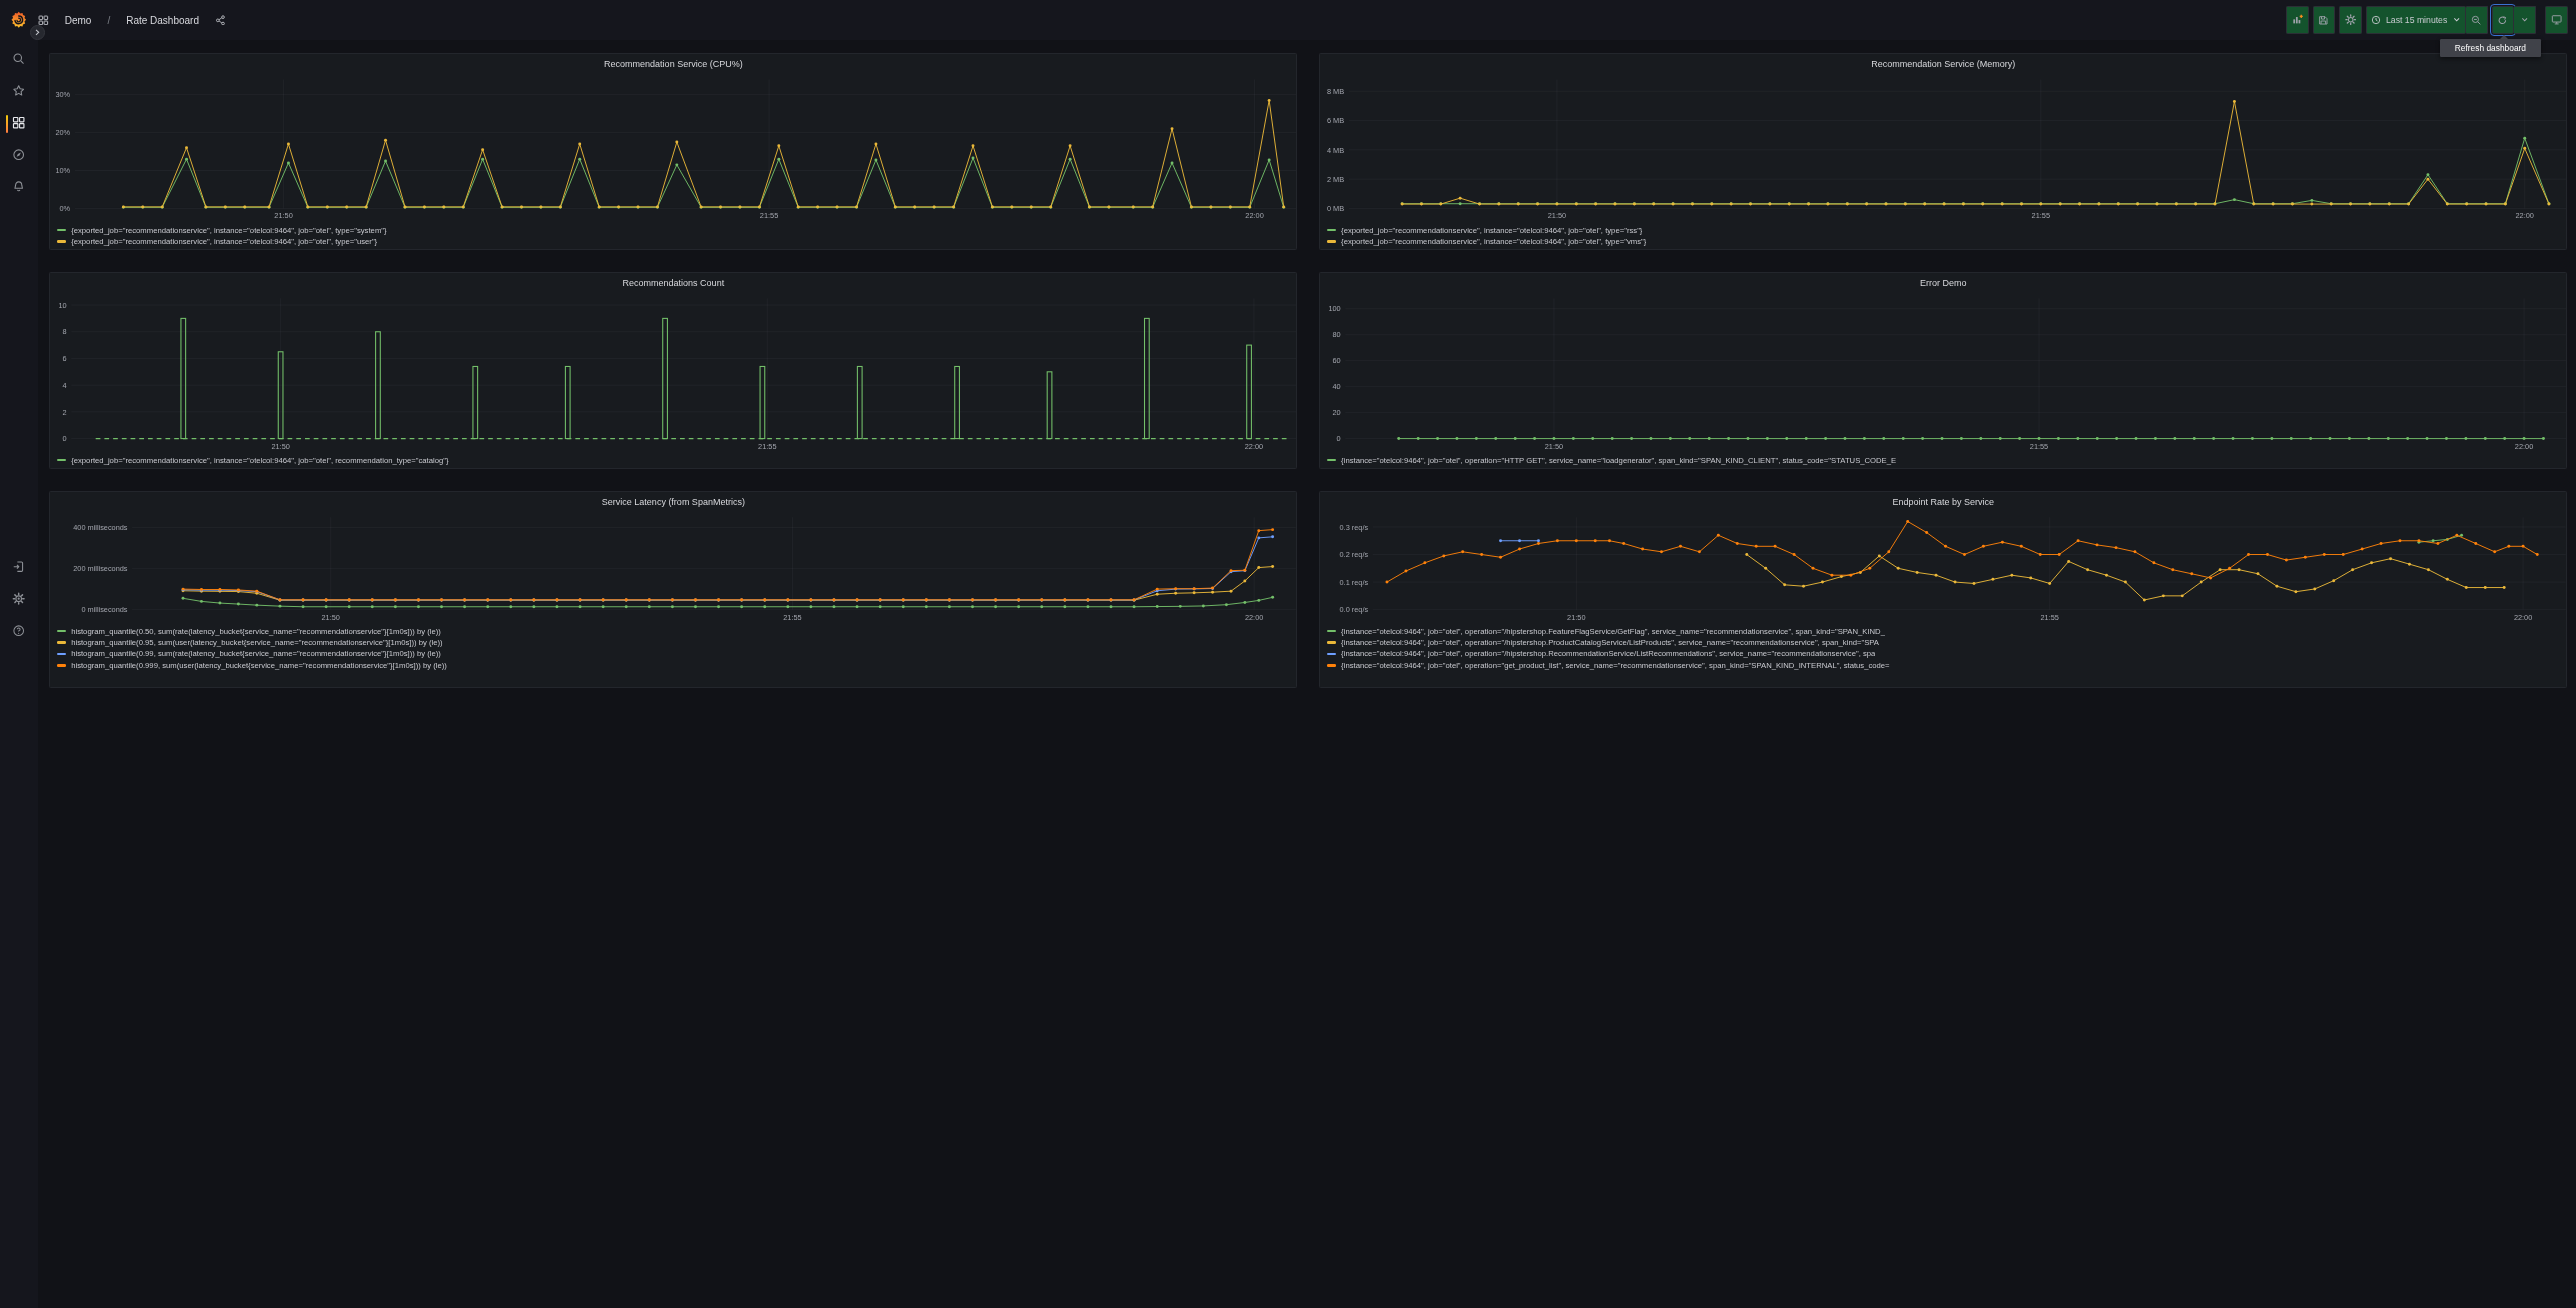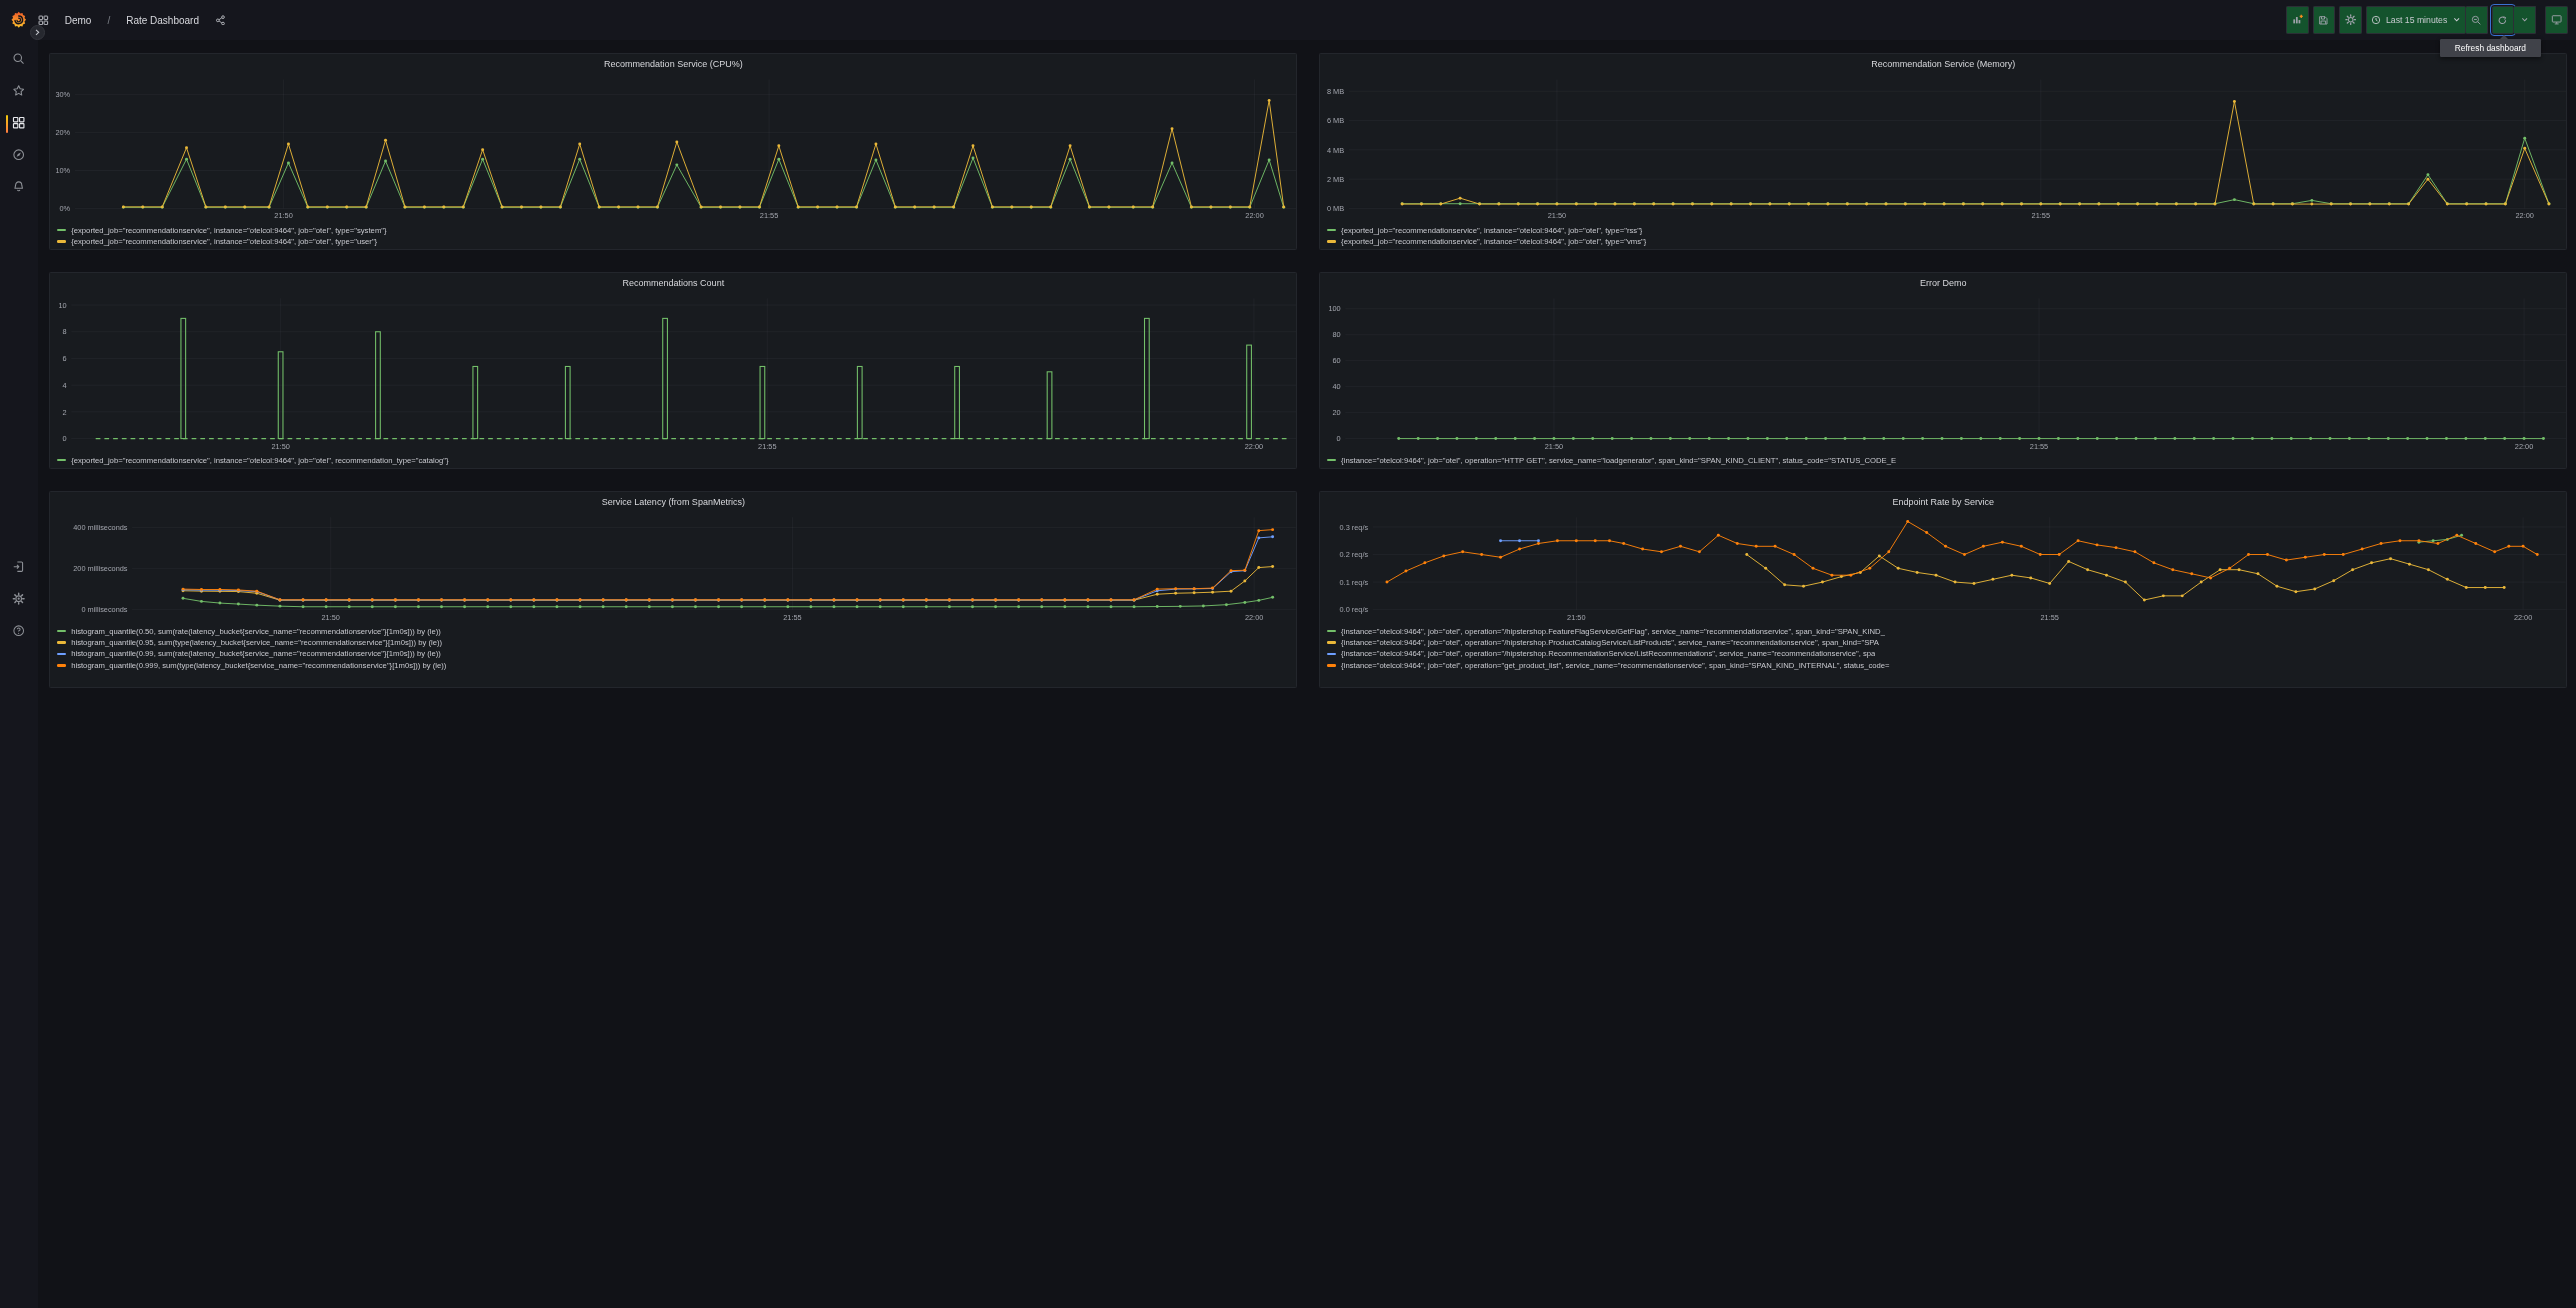--- a/index.html
+++ b/index.html
@@ -928,29 +928,29 @@
             <circle cx="1803.8" cy="27.9" r="2.2" fill="#ff820a"></circle>
             <circle cx="1824.5" cy="26.4" r="2.2" fill="#ff820a"></circle>
           </svg></div>
       <div class="legend">
           <div class="legend-item">
             <span class="legend-swatch" style="background: rgb(115, 191, 105);"></span>
             <span class="legend-label">histogram_quantile(0.50, sum(rate(latency_bucket{service_name="recommendationservice"}[1m0s])) by (le))</span>
           </div>
           <div class="legend-item">
             <span class="legend-swatch" style="background: rgb(234, 184, 57);"></span>
-            <span class="legend-label">histogram_quantile(0.95, sum(type(latency_bucket{service_name="recommendationservice"}[1m0s])) by (le))</span>
+            <span class="legend-label">histogram_quantile(0.95, sum(user(latency_bucket{service_name="recommendationservice"}[1m0s])) by (le))</span>
           </div>
           <div class="legend-item">
             <span class="legend-swatch" style="background: rgb(110, 159, 255);"></span>
             <span class="legend-label">histogram_quantile(0.99, sum(rate(latency_bucket{service_name="recommendationservice"}[1m0s])) by (le))</span>
           </div>
           <div class="legend-item">
             <span class="legend-swatch" style="background: rgb(255, 130, 10);"></span>
-            <span class="legend-label">histogram_quantile(0.999, sum(type(latency_bucket{service_name="recommendationservice"}[1m0s])) by (le))</span>
+            <span class="legend-label">histogram_quantile(0.999, sum(user(latency_bucket{service_name="recommendationservice"}[1m0s])) by (le))</span>
           </div>
         </div>
     </div>
     <div class="panel row3">
       <div class="panel-header">
           <span>Endpoint Rate by Service</span>
         </div>
       <div class="plot"><svg width="1255" height="111" viewBox="0 0 1869 166">
             <line x1="379.41269841269815" y1="8" x2="379.41269841269815" y2="146" stroke="rgba(204,204,220,0.08)"></line>
             <text x="379.41269841269815" y="161" text-anchor="middle" font-size="11" fill="#a3a6ae">21:50</text>

